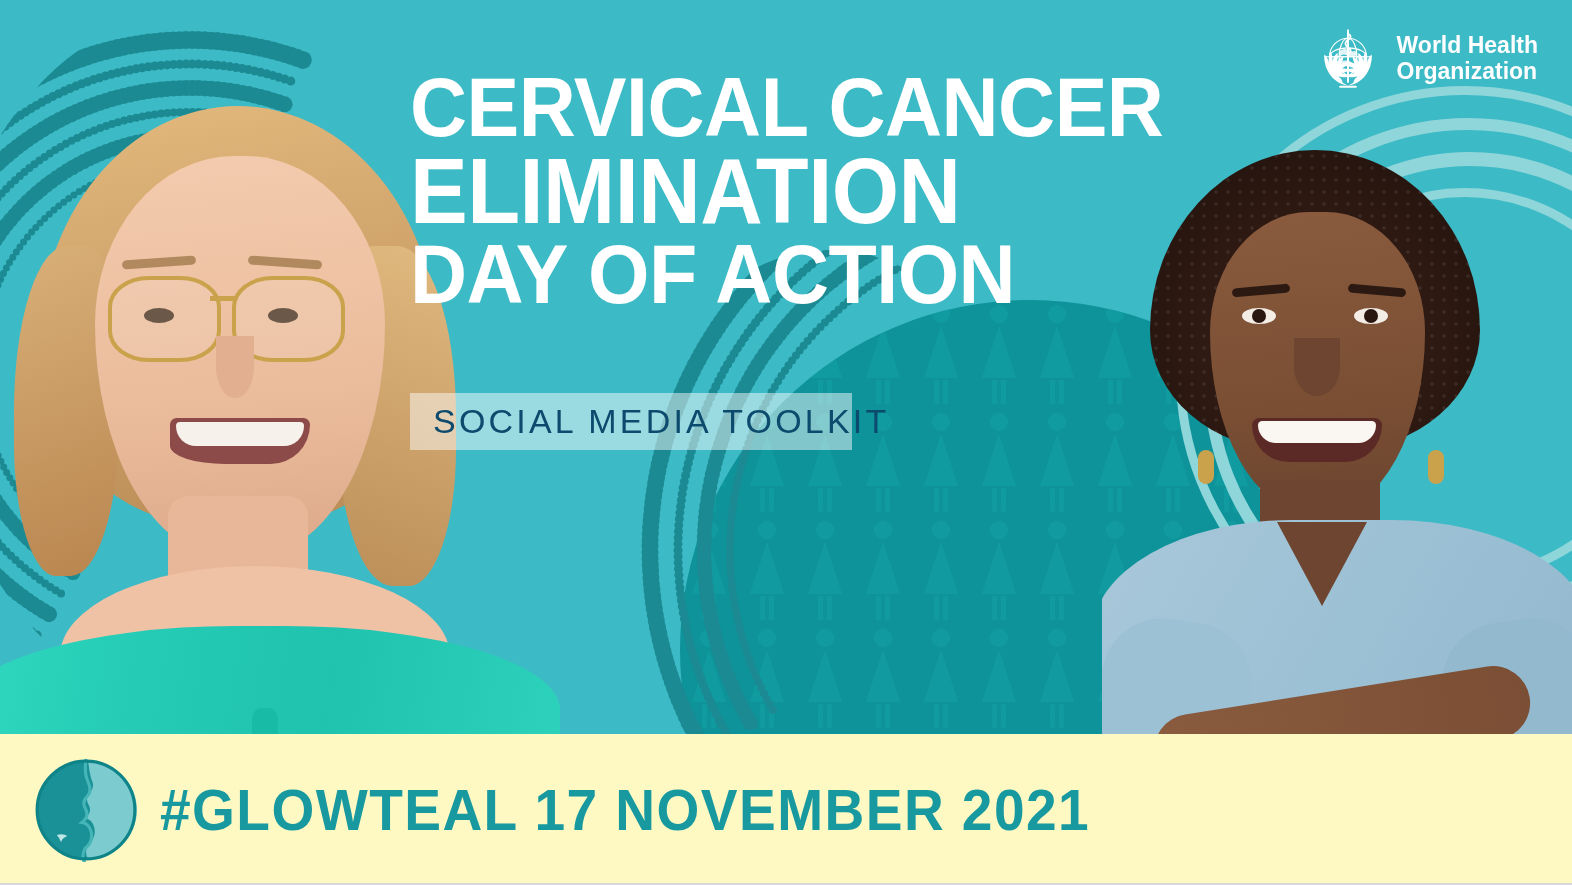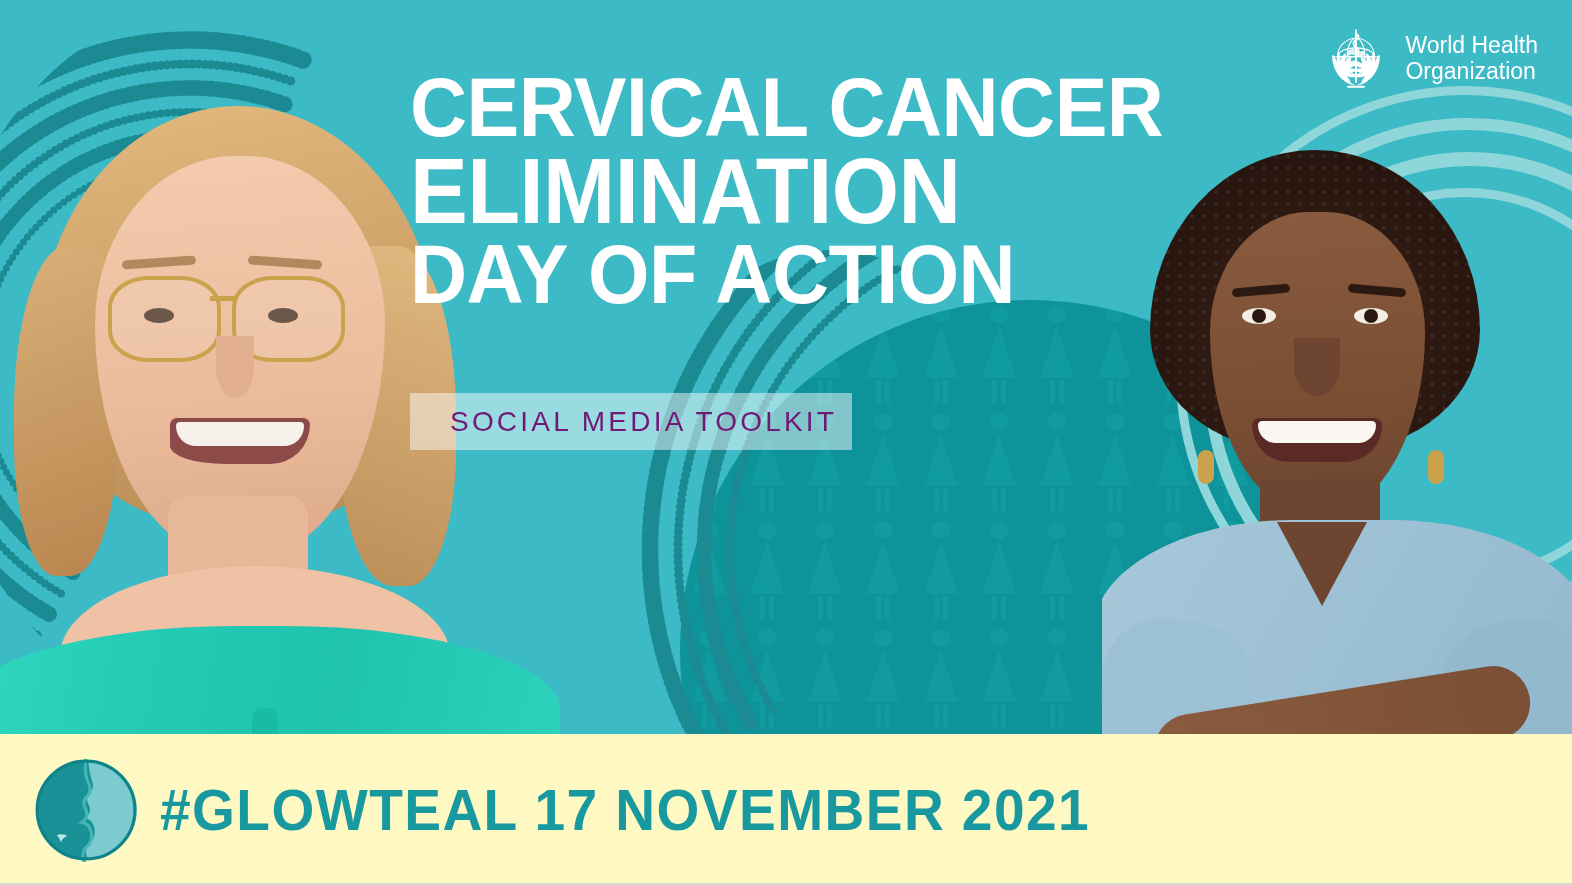--- a/index.html
+++ b/index.html
@@ -126,31 +126,31 @@
   #headline .ln2{font-size:92px;}
   #headline .ln3{font-size:84px;}
 
   
   #toolkit-band{
     position:absolute;left:410px;top:393px;width:442px;height:57px;
     background:rgba(255,255,255,.48);
     display:flex;align-items:center;
   }
   #toolkit-band .txt{
-    color:#701a75;
-    font-size:28px;
+    color:#0c4a6e;
+    font-size:34px;
     letter-spacing:3.2px;
-    padding-left:40px;
+    padding-left:23px;
     white-space:nowrap;
   }
 
   
   #who-logo{position:absolute;right:34px;top:22px;display:flex;align-items:center;gap:12px;}
   #who-logo .who-text{
-    color:#ffffff;font-weight:normal;font-size:23px;line-height:1.12;white-space:nowrap;
+    color:#ffffff;font-weight:bold;font-size:23px;line-height:1.12;white-space:nowrap;
   }
 
   
   #bottom-bar{
     position:absolute;left:0;bottom:0;width:1572px;height:151px;
     background:#fef9c3;
     display:flex;align-items:center;
   }
   #glowteal-logo{margin-left:34px;flex:0 0 auto;}
   #bottom-text{

